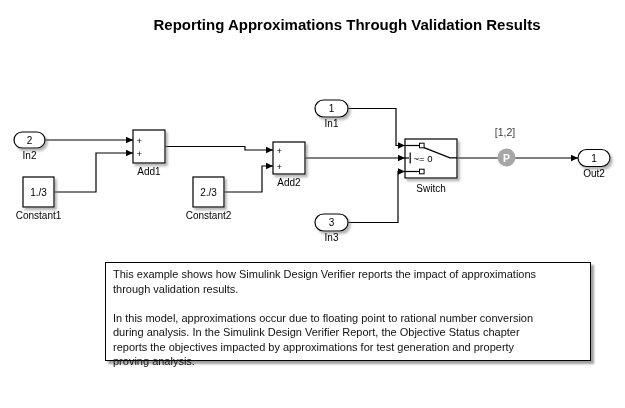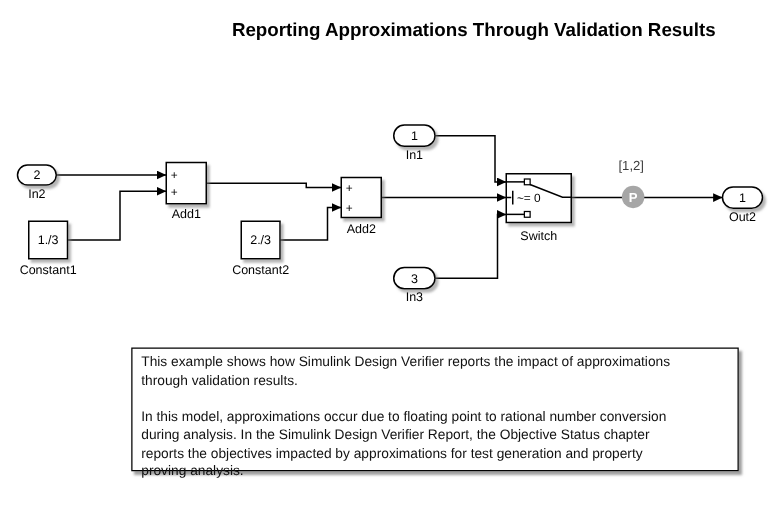--- a/index.html
+++ b/index.html
@@ -2,25 +2,25 @@
 <html><head>
 <meta charset="utf-8">
 <style>
   html,body{margin:0;padding:0;background:#fff;}
   .canvas{
     position:relative;width:625px;height:408px;background:#ffffff;
     font-family:"Liberation Sans",sans-serif;overflow:hidden;color:#000;
   }
   .model-title{
     position:absolute;top:16px;left:347px;transform:translateX(-50%);
-    font-size:15px;font-weight:bold;white-space:nowrap;color:#000;margin-left:32px;
+    font-size:15px;font-weight:bold;white-space:nowrap;color:#000;
   }
   .diagram-svg{position:absolute;left:0;top:0;}
   .textbox{
-    position:absolute;left:105px;top:278px;width:472px;height:88px;
+    position:absolute;left:105px;top:262px;width:472px;height:88px;
     background:#fff;border:1.5px solid #000;
     box-shadow:2.5px 3px 2px rgba(80,80,80,.55);
     padding:4px 5px 5px 7px;
     font-size:11px;line-height:14.5px;color:#111;
     white-space:pre-line;
   }
   .copyright{
     position:absolute;top:379px;left:339px;transform:translateX(-50%);
     font-size:10.5px;color:#1a1a1a;white-space:nowrap;
   }

